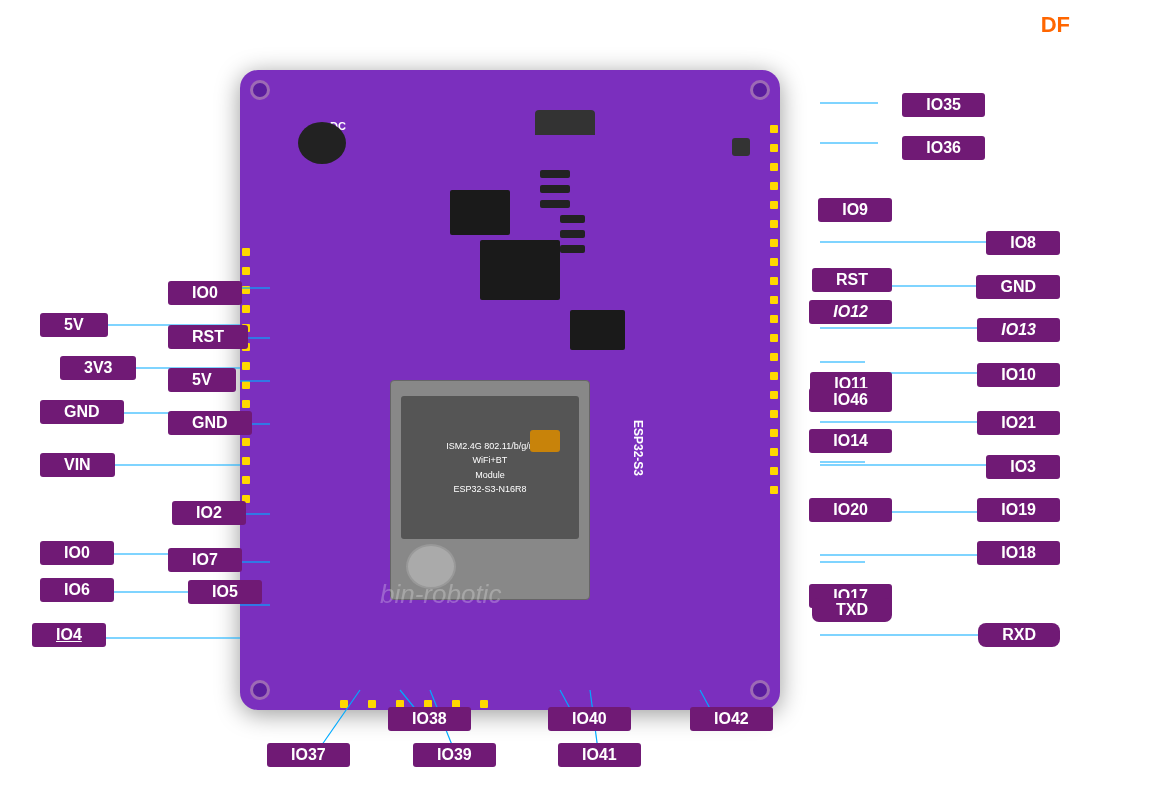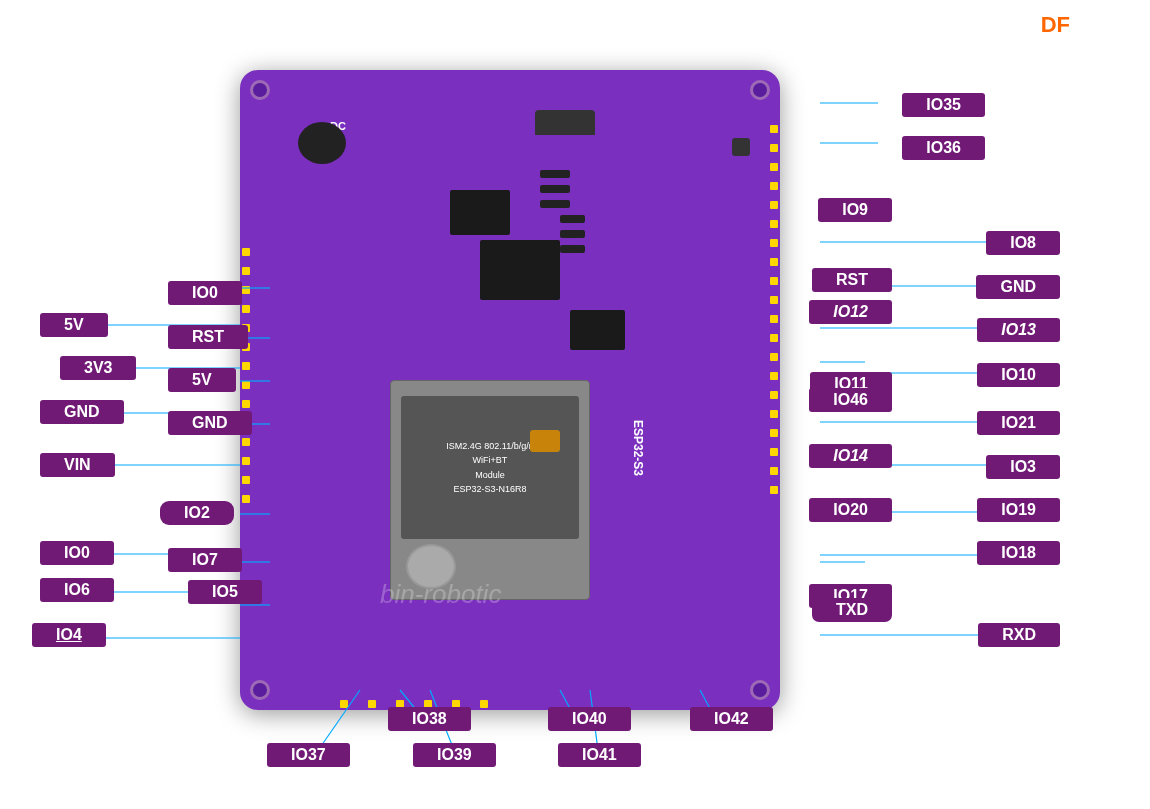--- a/index.html
+++ b/index.html
@@ -277,38 +277,38 @@
 <div class="label" style="top:198px;right:258px;">IO9</div>
 <div class="label" style="top:231px;right:90px;">IO8</div>
 <div class="label" style="top:268px;right:258px;">RST</div>
 <div class="label" style="top:275px;right:90px;">GND</div>
 <div class="label" style="top:300px;right:258px;font-style:italic;">IO12</div>
 <div class="label" style="top:318px;right:90px;font-style:italic;">IO13</div>
 <div class="label" style="top:348px;right:258px;margin-top:24px;">IO11</div>
 <div class="label" style="top:363px;right:90px;">IO10</div>
 <div class="label" style="top:388px;right:258px;">IO46</div>
 <div class="label" style="top:411px;right:90px;text-align:right;">IO21</div>
-<div class="label" style="top:444px;right:258px;font-style:italic;">IO14</div>
+<div class="label" style="top:429px;right:258px;">IO14</div>
 <div class="label" style="top:455px;right:90px;">IO3</div>
 <div class="label" style="top:498px;right:258px;">IO20</div>
 <div class="label" style="top:498px;right:90px;">IO19</div>
 <div class="label" style="top:548px;right:258px;margin-top:36px;">IO17</div>
 <div class="label" style="top:541px;right:90px;">IO18</div>
 <div class="label" style="top:598px;right:258px;border-radius:7px;">TXD</div>
-<div class="label" style="top:623px;right:90px;">RXD</div>
+<div class="label" style="top:623px;right:90px;border-radius:8px;">RXD</div>
 
 <div class="label" style="top:281px;left:168px;">IO0</div>
 <div class="label" style="top:313px;left:40px;">5V</div>
 <div class="label" style="top:325px;left:168px;">RST</div>
 <div class="label" style="top:356px;left:40px;margin-left:20px;">3V3</div>
 <div class="label" style="top:368px;left:168px;">5V</div>
 <div class="label" style="top:400px;left:40px;">GND</div>
 <div class="label" style="top:411px;left:168px;">GND</div>
 <div class="label" style="top:453px;left:40px;">VIN</div>
-<div class="label" style="top:501px;left:160px;border-radius:9px;">IO2</div>
+<div class="label" style="top:501px;left:172px;">IO2</div>
 <div class="label" style="top:541px;left:40px;">IO0</div>
 <div class="label" style="top:548px;left:168px;">IO7</div>
 <div class="label" style="top:578px;left:40px;">IO6</div>
 <div class="label" style="top:580px;left:168px;margin-left:20px;">IO5</div>
 <div class="label" style="top:623px;left:32px;text-decoration:underline;">IO4</div>
 
 <div class="label" style="bottom:42px;left:267px;">IO37</div>
 <div class="label" style="bottom:78px;left:388px;">IO38</div>
 <div class="label" style="bottom:42px;left:413px;">IO39</div>
 <div class="label" style="bottom:78px;left:548px;">IO40</div>

